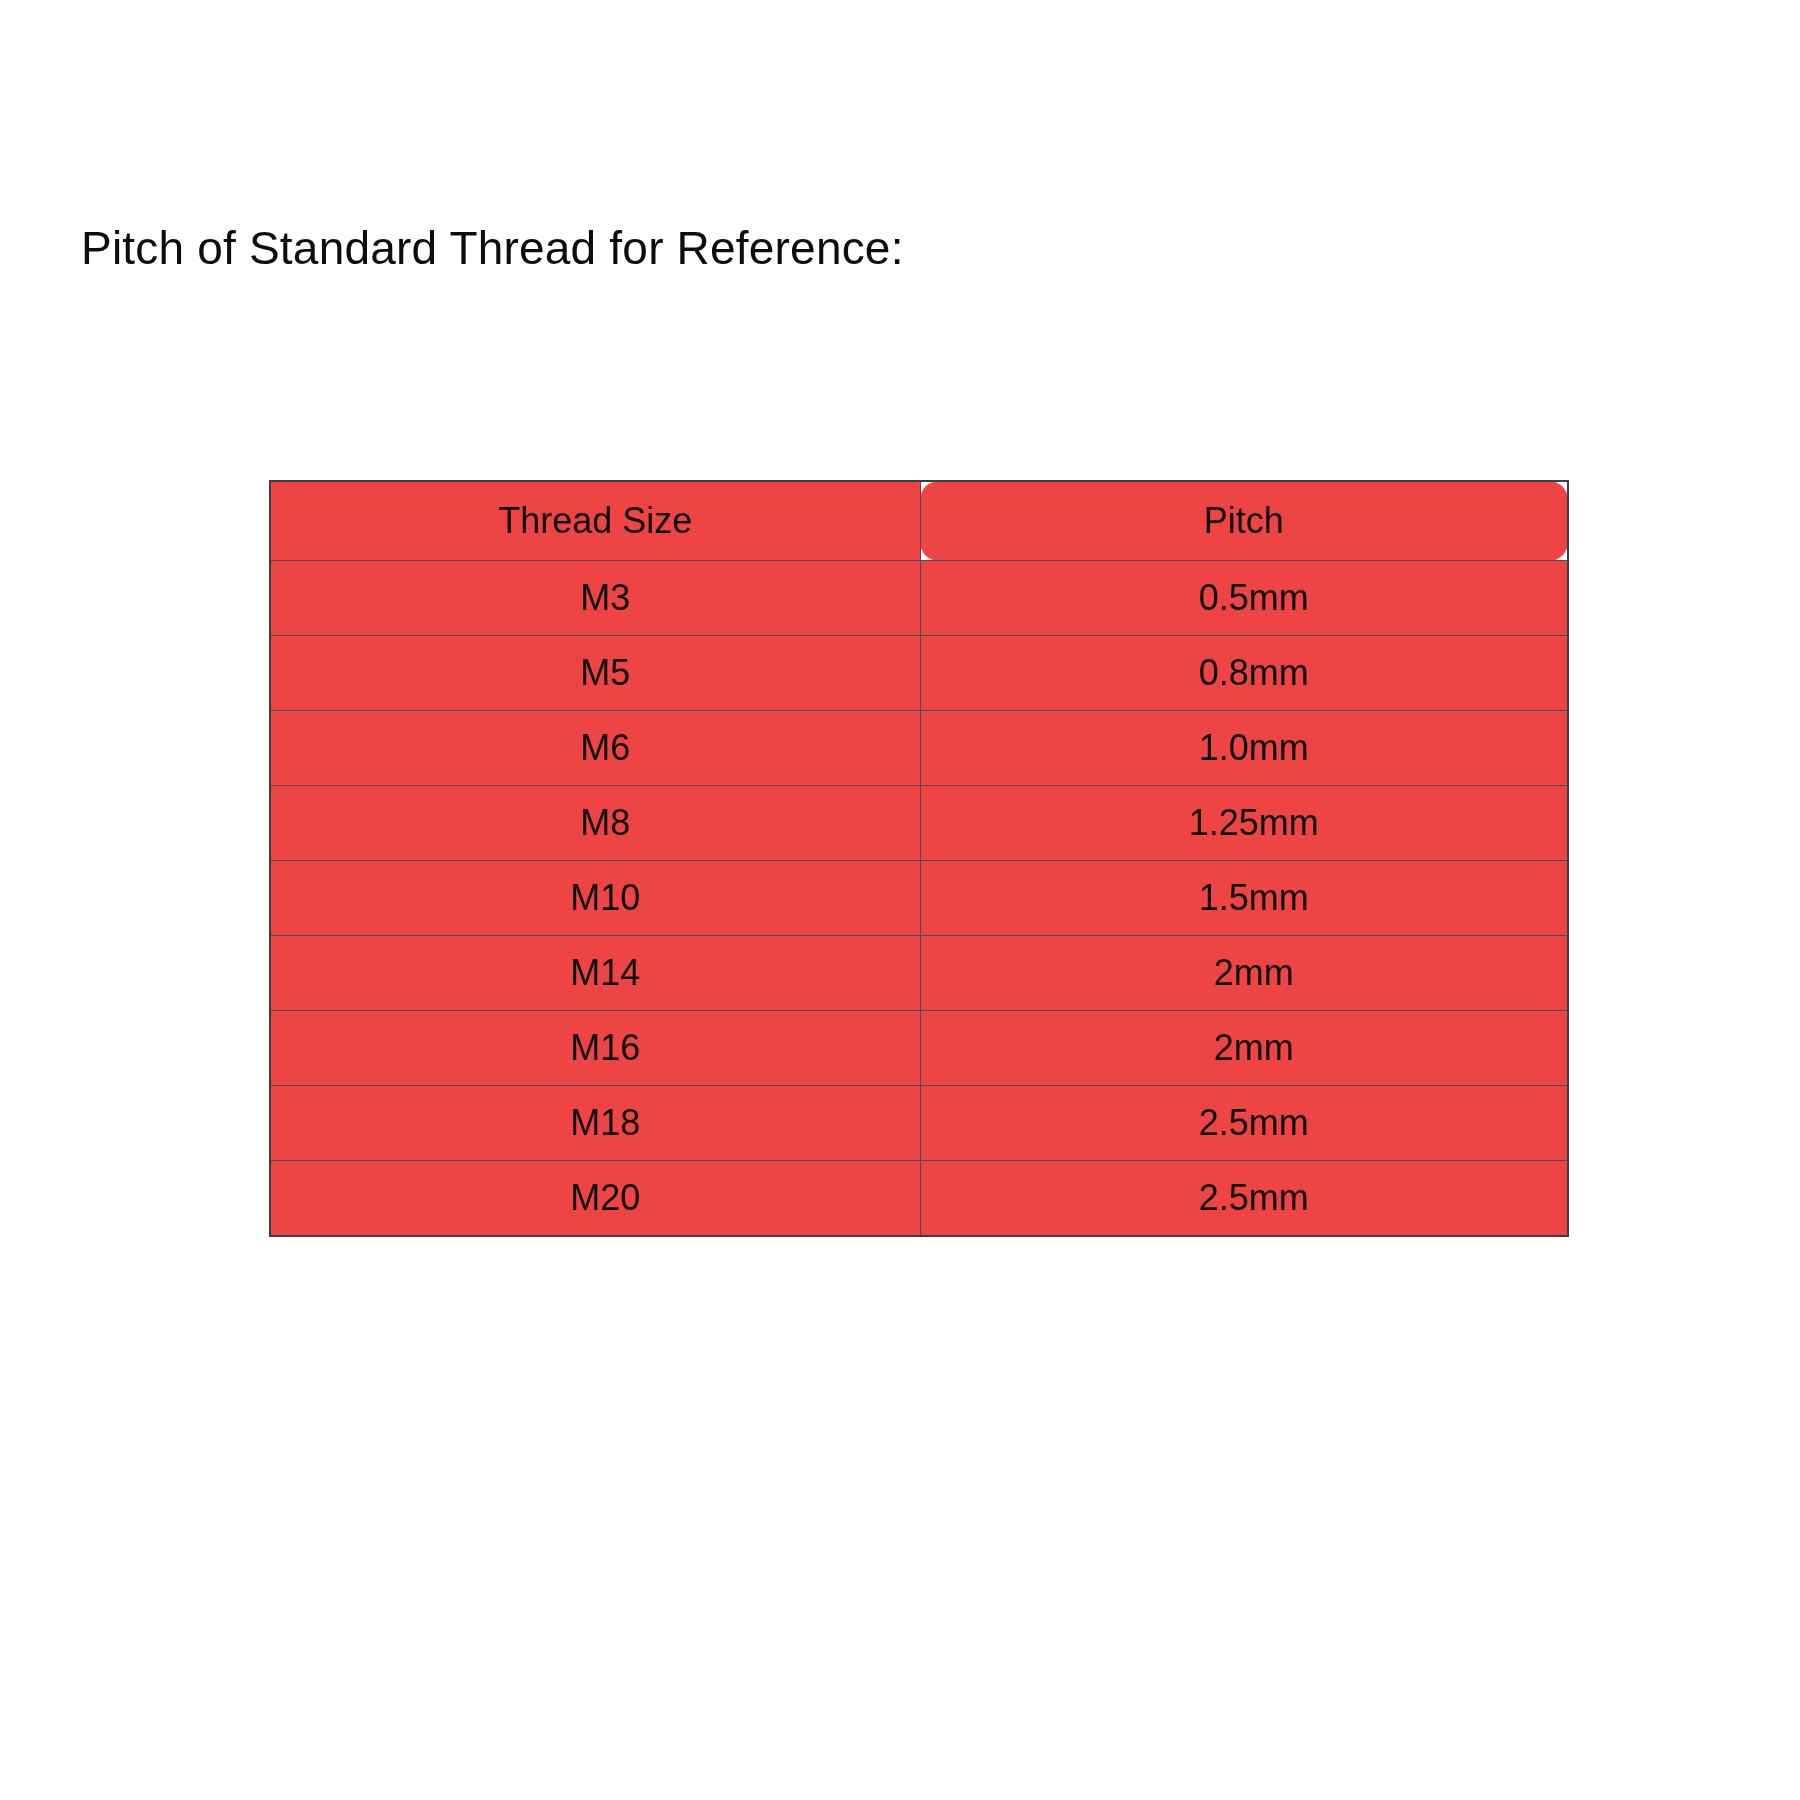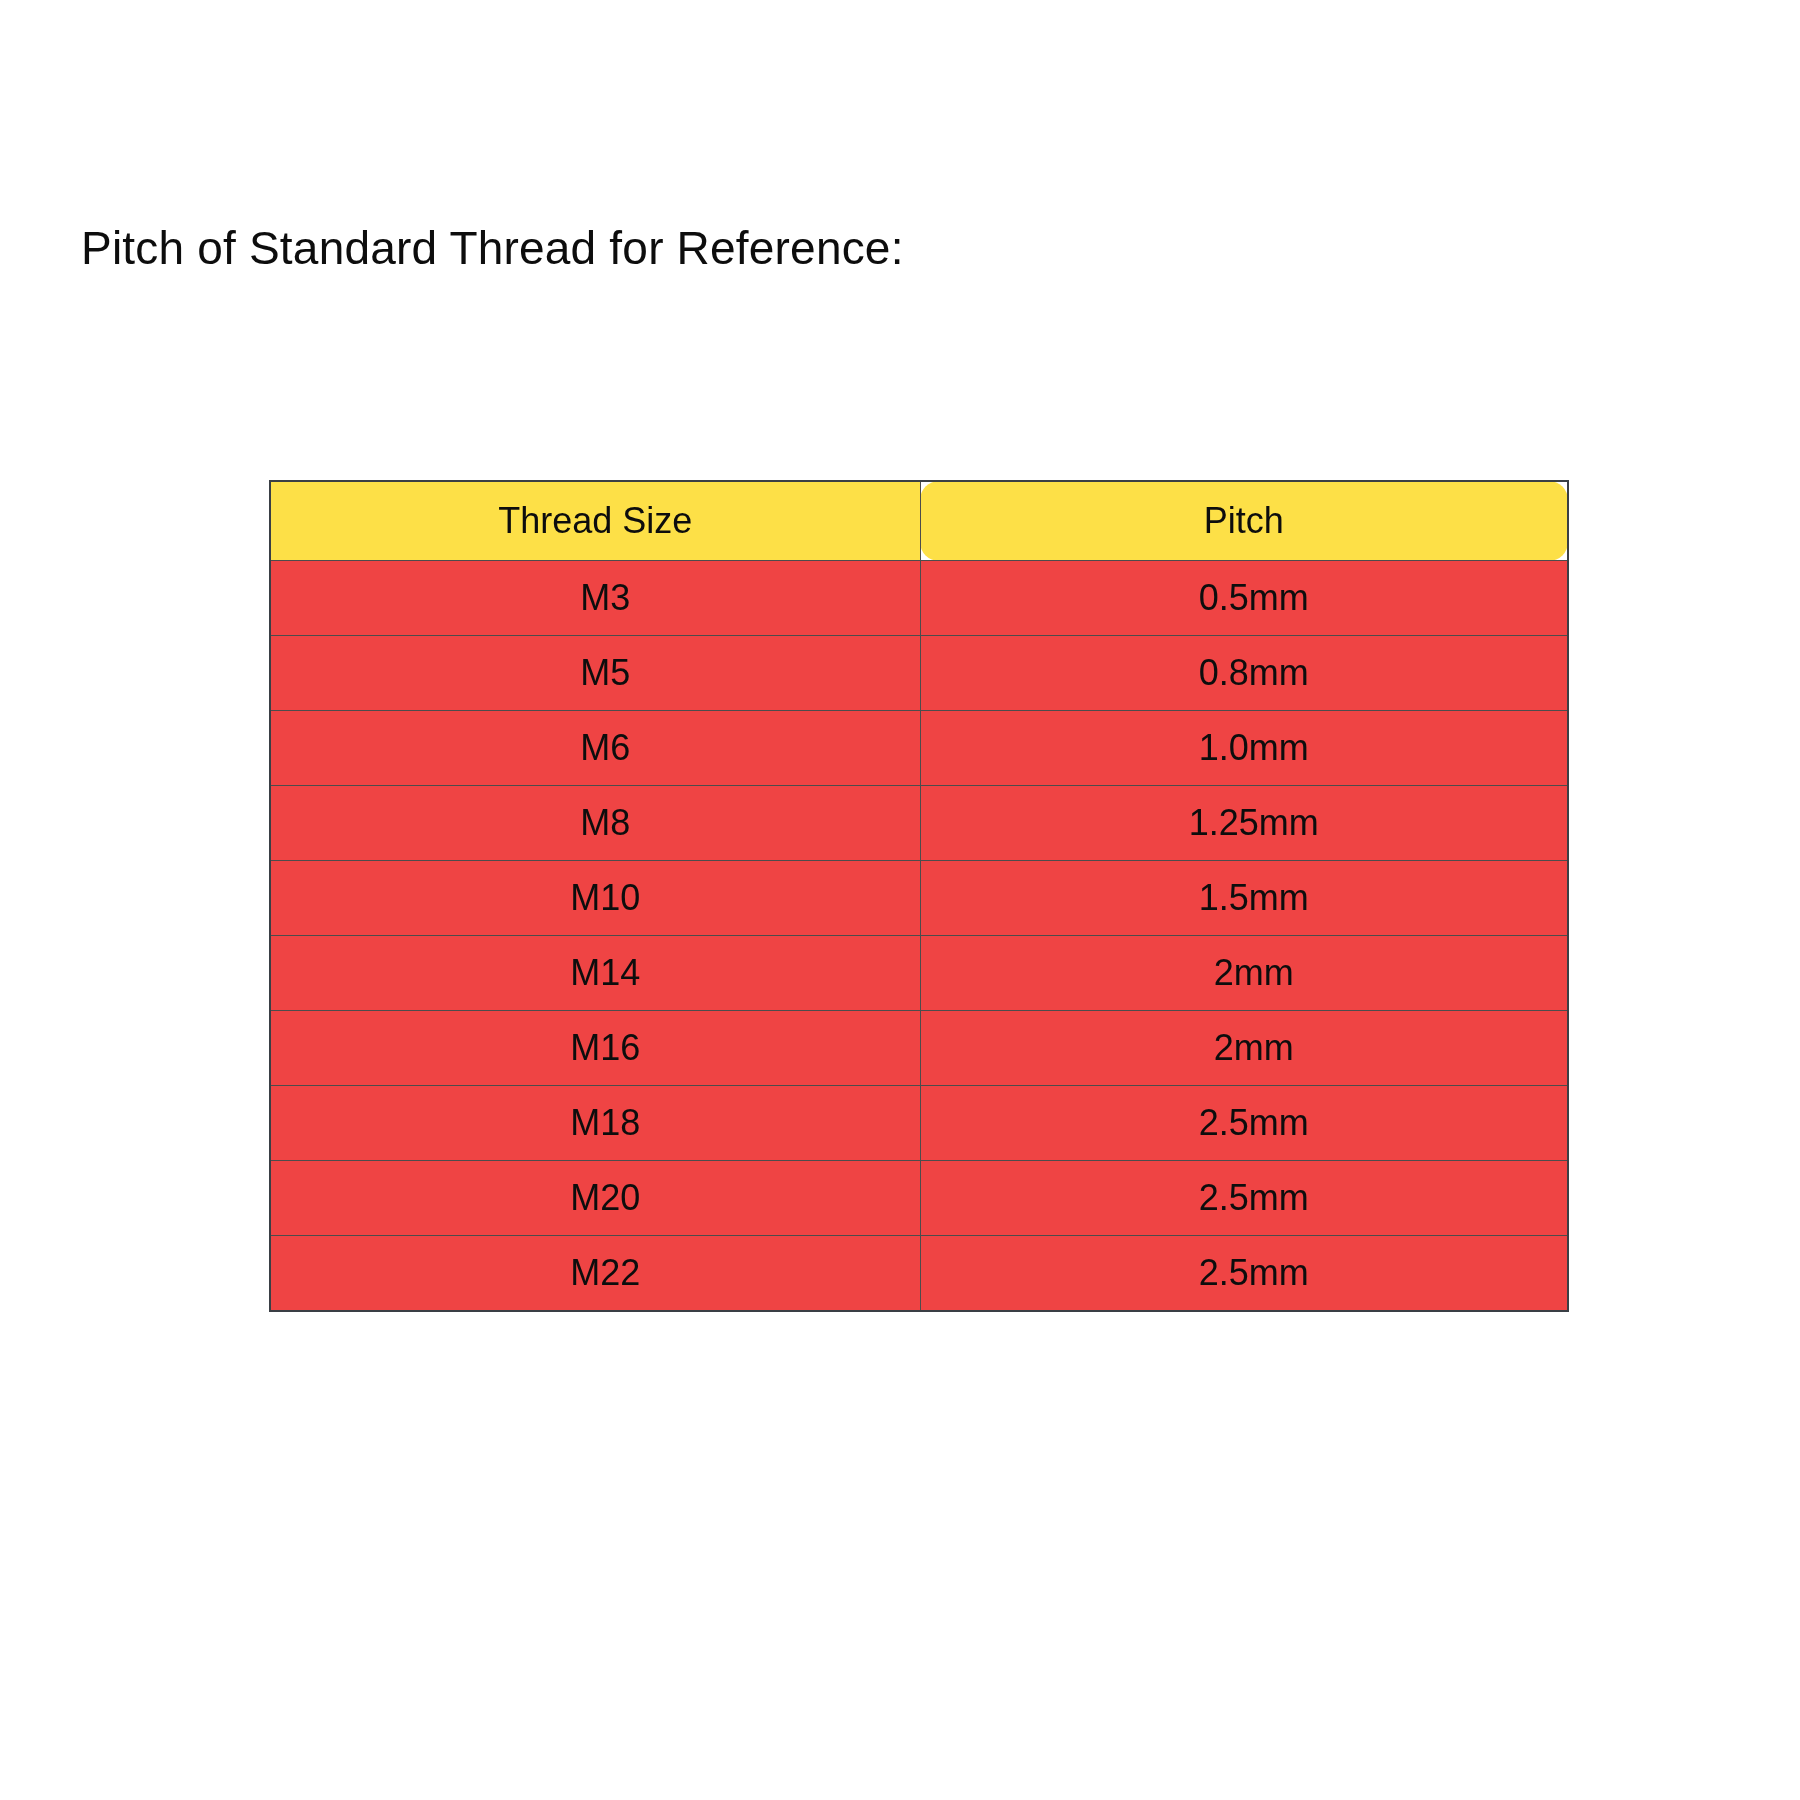--- a/index.html
+++ b/index.html
@@ -50,21 +50,21 @@
 
   table.pitch-table th,
   table.pitch-table td {
     border: 1px solid #4c4c4c;
     text-align: center;
     vertical-align: middle;
     padding: 0;
     font-weight: 400;
   }
   table.pitch-table thead th {
-    background: #fde047;
+    background: #ef4444;
     height: 78px;
     font-size: 36px;
     color: #0d0d0d;
     border-top: 2px solid #3a3f45;
     border-bottom: 1px solid #4c4c4c;
   }
   table.pitch-table thead th.th-left  { border-left: 2px solid #3a3f45; }
   table.pitch-table thead th.th-right { border-right: 2px solid #3a3f45; border-radius: 19px; }
 
   table.pitch-table tbody td {
@@ -127,21 +127,17 @@
           <td class="cell-right">2mm</td>
         </tr>
         <tr>
           <td class="cell-left">M18</td>
           <td class="cell-right">2.5mm</td>
         </tr>
         <tr>
           <td class="cell-left">M20</td>
           <td class="cell-right">2.5mm</td>
         </tr>
-        <tr>
-          <td class="cell-left">M22</td>
-          <td class="cell-right">2.5mm</td>
-        </tr>
       </tbody>
     </table>
   </div>
 
 </div>
 
 </body></html>

